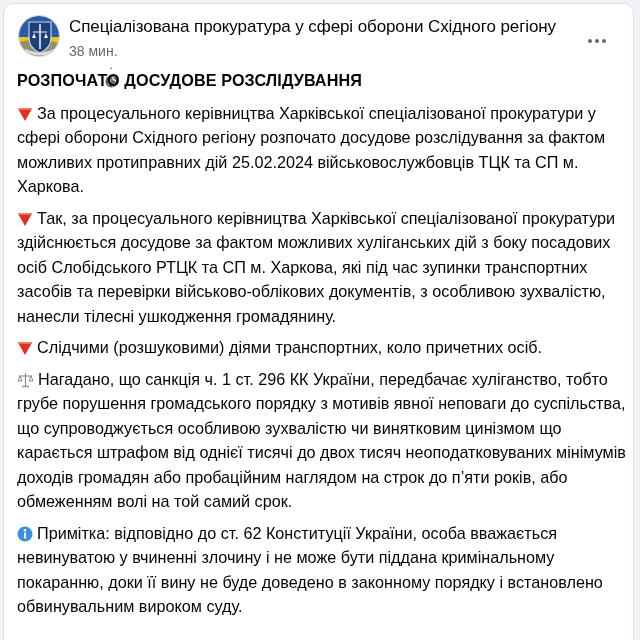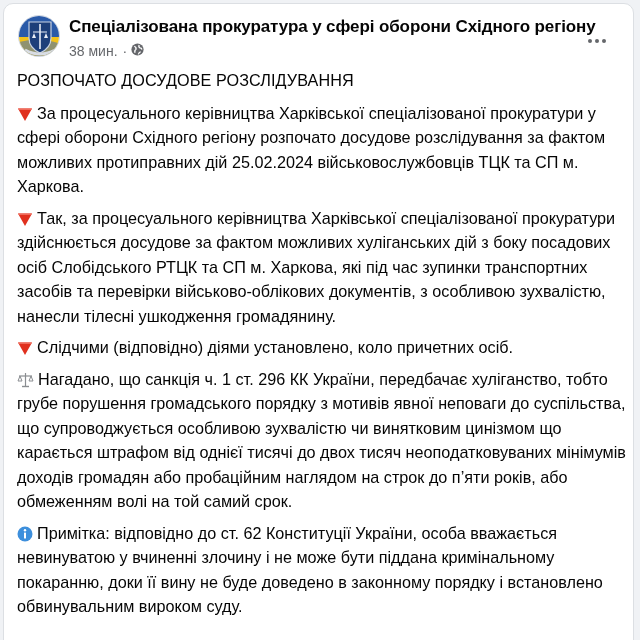--- a/index.html
+++ b/index.html
@@ -8,37 +8,37 @@
     .card {
       position: absolute; left: 3px; top: 3px; width: 631px; height: 660px;
       background: #ffffff; border: 1px solid #dcdfe3; border-radius: 10px;
     }
     .header { position: absolute; left: 14px; top: 9px; right: 14px; height: 50px; }
     .avatar {
       position: absolute; left: 0; top: 2px; width: 42px; height: 42px; border-radius: 50%;
       overflow: hidden; border: 1px solid #cfd6e0;
     }
     .page-name {
-      position: absolute; left: 51px; top: 4px; font-size: 17px; font-weight: bold;
+      position: absolute; left: 51px; top: 4px; font-size: 17px; font-weight: normal;
       color: #050505; white-space: nowrap; letter-spacing: -0.1px; text-align: center;
     }
     .meta {
       position: absolute; left: 51px; top: 30px; font-size: 14px; color: #65676b;
-      display: flex; align-items: flex-start; white-space: nowrap;
+      display: flex; align-items: flex-end; white-space: nowrap; flex-direction: column;
     }
     .meta .dot { margin: 0 4px 0 5px; }
     .globe { width: 13px; height: 13px; display: inline-block; }
     .more-button {
       position: absolute; right: 8px; top: 20px; width: 28px; height: 16px;
       display: flex; align-items: center; justify-content: center; gap: 3px; cursor: pointer;
     }
     .more-button span { width: 4px; height: 4px; border-radius: 50%; background: #65676b; display: block; }
     .body { position: absolute; left: 13px; top: 64px; width: 610px; font-size: 16.2px; line-height: 24.5px; color: #050505; }
     .para { margin-bottom: 7px; }
-    .para.title { margin-bottom: 8px; letter-spacing: 0.1px; }
+    .para.title { margin-bottom: 8px; letter-spacing: 0.1px; font-weight: bold; }
     .emoji { display: inline-block; vertical-align: -3px; margin-right: 4px; }
     .tri { width: 16px; height: 15px; }
     .scales { width: 17px; height: 16px; }
     .info { width: 16px; height: 16px; }
   </style>
 </head>
 <body>
 
 <div class="card">
   <div class="header">
@@ -84,21 +84,21 @@
       <svg class="emoji tri" viewBox="0 0 16 15">
           <path d="M1 1.5 L15 1.5 L8 14 Z" fill="#e0301e"></path>
           <path d="M1 1.5 L15 1.5 L14 3 L2 3 Z" fill="#f06a5a"></path>
         </svg><span>Так, за процесуального керівництва Харківської спеціалізованої прокуратури здійснюється досудове за фактом можливих хуліганських дій з боку посадових осіб Слобідського РТЦК та СП м. Харкова, які під час зупинки транспортних засобів та перевірки військово-облікових документів, з особливою зухвалістю, нанесли тілесні ушкодження громадянину.</span>
     </div>
 
     <div class="para">
       <svg class="emoji tri" viewBox="0 0 16 15">
           <path d="M1 1.5 L15 1.5 L8 14 Z" fill="#e0301e"></path>
           <path d="M1 1.5 L15 1.5 L14 3 L2 3 Z" fill="#f06a5a"></path>
-        </svg><span>Слідчими (відповідно) діями установлено, коло причетних осіб.</span>
+        </svg><span>Слідчими (розшуковими) діями транспортних, коло причетних осіб.</span>
     </div>
 
 
     <div class="para">
       <svg class="emoji scales" viewBox="0 0 17 16">
         <line x1="8.5" y1="1" x2="8.5" y2="14" stroke="#8a8d91" stroke-width="1.2"></line>
         <line x1="2" y1="4" x2="15" y2="4" stroke="#8a8d91" stroke-width="1.2"></line>
         <path d="M1 9 L3 4 L5 9 Z M12 9 L14 4 L16 9 Z" fill="none" stroke="#8a8d91" stroke-width="1"></path>
         <line x1="5" y1="14.5" x2="12" y2="14.5" stroke="#8a8d91" stroke-width="1.4"></line>
       </svg><span>Нагадано, що санкція ч. 1 ст. 296  КК України, передбачає хуліганство, тобто грубе порушення громадського порядку з мотивів явної неповаги до суспільства, що супроводжується особливою зухвалістю чи винятковим цинізмом що карається штрафом від однієї тисячі до двох тисяч неоподатковуваних мінімумів доходів громадян або пробаційним наглядом на строк до п’яти років, або обмеженням волі на той самий срок.</span>

